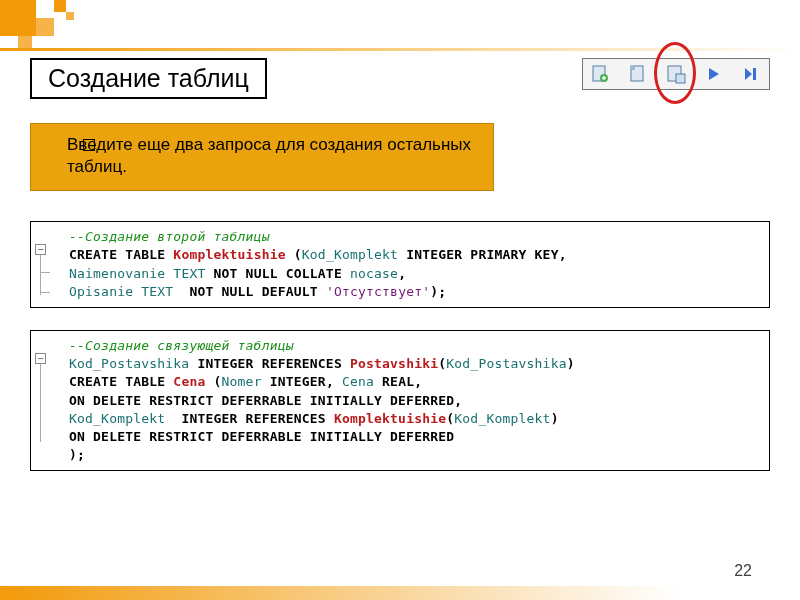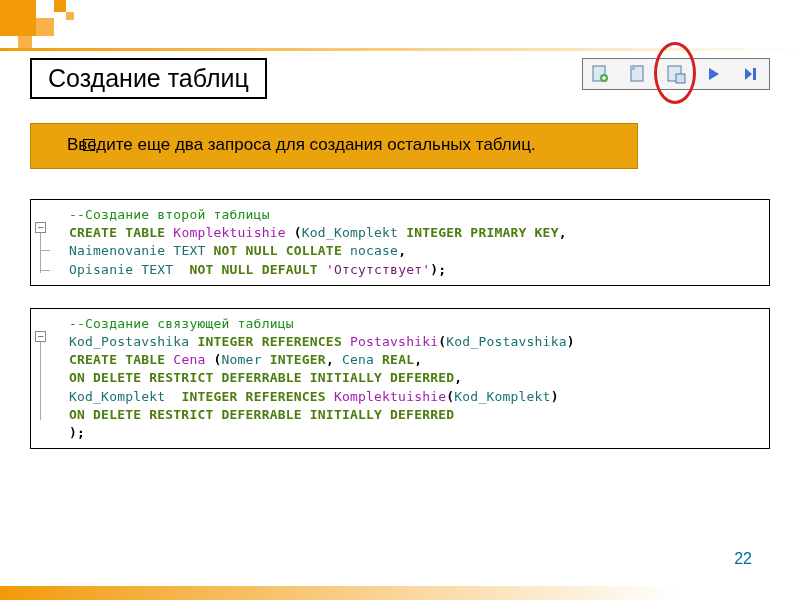--- a/index.html
+++ b/index.html
@@ -57,21 +57,21 @@
     position: absolute;
     left: 72px; top: -16px;
     width: 42px; height: 62px;
     border: 3px solid #d62020;
     border-radius: 50%;
     pointer-events: none;
   }
 
   .instr {
     margin-top: 24px;
-    width: 608px;
+    width: 464px;
     background: #eaa20d;
     border: 1px solid #c28000;
     padding: 10px 14px 12px 36px;
     color: #000;
     font-size: 17px;
     line-height: 1.3;
     position: relative;
   }
   .instr .bullet::before {
     content: "";
@@ -90,23 +90,23 @@
     margin-top: 22px;
     padding: 6px 8px 6px 8px;
     font-family: "Verdana", monospace;
     font-size: 13px;
     letter-spacing: 0.2px;
     line-height: 1.4;
     background:#fff;
     position:relative;
   }
   .code-box .line { white-space: pre; }
-  .cm { color: #1b8f1b; }
-  .kw { color: #4d7c0f; font-weight: bold; }
-  .id { color: #a21caf; font-weight: normal; }
+  .cm { color: #1b8f1b; font-style: italic; }
+  .kw { color: #000000; font-weight: bold; }
+  .id { color: #b91c1c; font-weight: bold; }
   .ref { color: #1a7070; }
   .str { color: #701a75; }
   .punc { color: #000; font-weight: bold; }
   .fold {
     position:absolute;
     left:4px;
     width:11px; height:11px;
     border:1px solid #888;
     font-size:10px;
     line-height:9px;
@@ -121,23 +121,23 @@
   }
   .tree-h {
     position:absolute;
     width:10px;
     border-top:1px solid #aaa;
   }
   .pad { padding-left: 30px; }
 
   .pageno {
     position: absolute;
-    right: 48px; bottom: 32px;
+    right: 48px; bottom: 20px;
     font-size: 16px;
-    color:#0369a1;
+    color:#404040;
   }
 </style>
 </head>
 <body>
 
 <div class="bg-corner">
   <div class="sq s1"></div>
     <div class="sq s2"></div>
     <div class="sq s3"></div>
     <div class="sq s4"></div>

